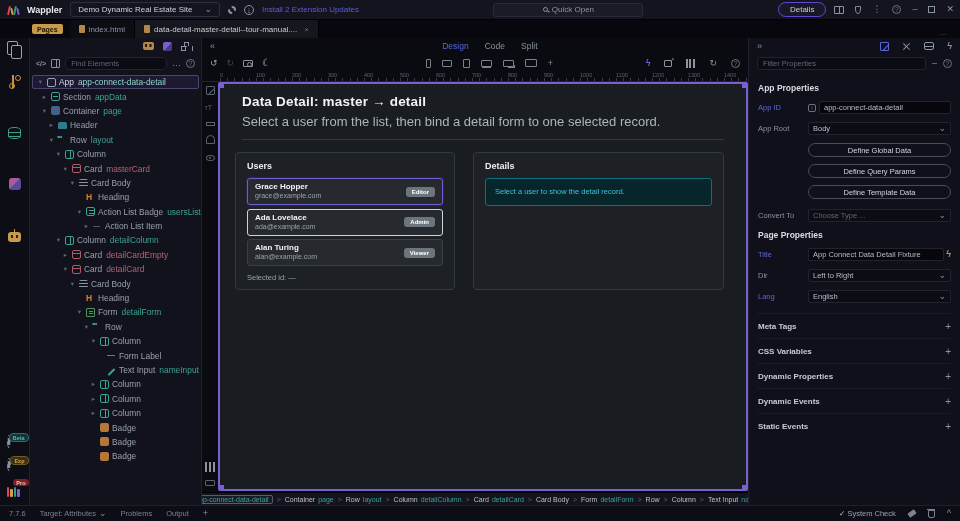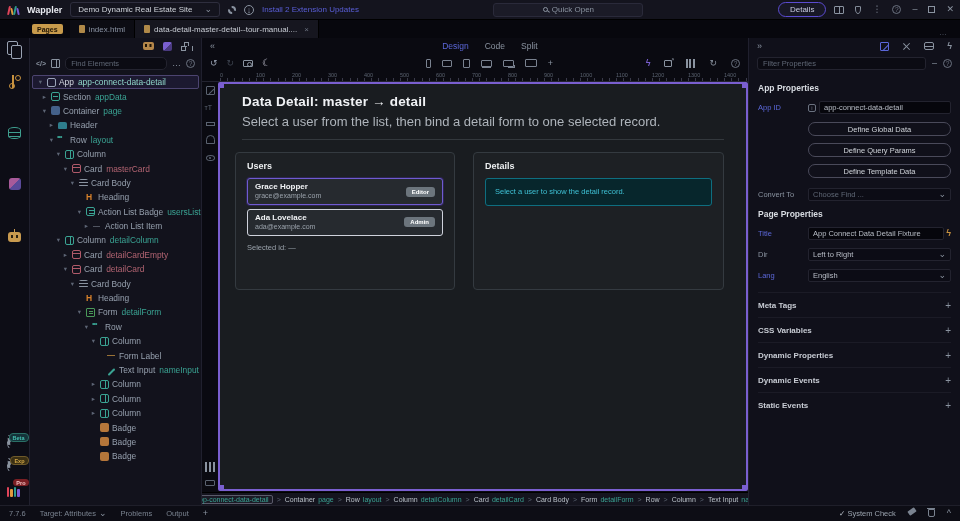--- a/index.html
+++ b/index.html
@@ -202,21 +202,21 @@
   .infoic{width:8px;height:8px;border:1px solid #6b7280;border-radius:2px;color:#6b7280;font-size:6px;text-align:center;line-height:7px;margin-right:3px;flex:none;}
   .pinput{flex:1;height:13px;background:#06060c;border:1px solid #23232f;border-radius:2px;color:#b8bdc6;font-size:7.5px;padding:0 4px;display:flex;align-items:center;min-width:0;white-space:nowrap;overflow:hidden;}
   .pselect{flex:1;height:13px;background:#0c0c15;border:1px solid #23232f;border-radius:2px;color:#b8bdc6;display:flex;align-items:center;padding:0 4px;justify-content:space-between;}
   .pselect.dimval{color:#5f6775;}
   .btncol{display:flex;flex-direction:column;gap:7px;margin:0 0 10px 50px;}
   .pbtn{height:14px;border:1px solid #4a4a5a;border-radius:7px;color:#d0d4da;background:none;font-size:7.5px;display:flex;align-items:center;justify-content:center;}
   .collsec{height:25px;display:flex;align-items:center;justify-content:space-between;border-top:1px solid #1b1b26;font-weight:bold;color:#c8ccd4;font-size:8px;}
   .plus{color:#8a93a0;font-size:10px;font-weight:normal;}
   
   .statusbar{height:16px;background:#0d0d15;border-top:1px solid #1f1f2a;display:flex;align-items:center;padding:0 9px;gap:14px;font-size:7.5px;color:#7a8390;}
-  .sbright{margin-left:auto;display:flex;gap:12px;}
+  .sbright{margin-left:auto;display:flex;gap:12px;align-items:center;}
   .checkok{color:#9aa3ae;}
   .checkok::before{content:"✓ ";color:#b8c0ca;}
   .eraser{width:8px;height:5px;background:#7a8390;transform:rotate(-35deg);border-radius:1px;}
   .trash{width:7px;height:8px;border:1px solid #7a8390;border-radius:0 0 2px 2px;position:relative;}
   .trash::before{content:"";position:absolute;top:-2px;left:-1.5px;width:8px;height:1px;background:#7a8390;}
 </style>
 </head>
 <body>
 
 <div class="titlebar">
@@ -548,20 +548,27 @@
                   </div>
                   <span class="ubadge">Editor</span>
                 </div>
                 <div class="uitem h-light">
                   <div>
                     <div class="uname">Ada Lovelace</div>
                     <div class="uemail">ada@example.com</div>
                   </div>
                   <span class="ubadge">Admin</span>
                 </div>
+                <div class="uitem h-none">
+                  <div>
+                    <div class="uname">Alan Turing</div>
+                    <div class="uemail">alan@example.com</div>
+                  </div>
+                  <span class="ubadge">Viewer</span>
+                </div>
               </div>
             <div class="ufoot">Selected id: —</div>
           </div>
           <div class="pcard details">
             <div class="phead">Details</div>
             <div class="alert">Select a user to show the detail record.</div>
           </div>
         </div>
       </div>
     </div>
@@ -632,29 +639,36 @@
       <span class="gly" data-glyph="–"></span>
       <span class="qhelp">?</span>
     </div>
     <div class="rpscroll">
       <div class="sechead">App Properties</div>
       <div class="prow">
         <span class="plabel bluel">App ID</span>
         <span class="infoic">i</span>
         <span class="pinput">app-connect-data-detail</span>
       </div>
+      <div class="prow">
+        <span class="plabel">App Root</span>
+        <span class="pselect">
+          <span>Body</span>
+          <span class="caret gly" data-glyph="⌄"></span>
+        </span>
+      </div>
       <div class="btncol" id="appbtns">
           <button class="pbtn">Define Global Data</button>
           <button class="pbtn">Define Query Params</button>
           <button class="pbtn">Define Template Data</button>
         </div>
       <div class="prow">
         <span class="plabel">Convert To</span>
         <span class="pselect dimval">
-          <span>Choose Find ...</span>
+          <span>Choose Type ...</span>
           <span class="caret gly" data-glyph="⌄"></span>
         </span>
       </div>
       <div class="sechead" style="">Page Properties</div>
       <div class="prow">
         <span class="plabel bluel">Title</span>
         <span class="pinput">App Connect Data Detail Fixture</span>
         <span class="bolt ambr gly" data-glyph="ϟ" style="margin-left:2px"></span>
       </div>
       <div class="prow">

